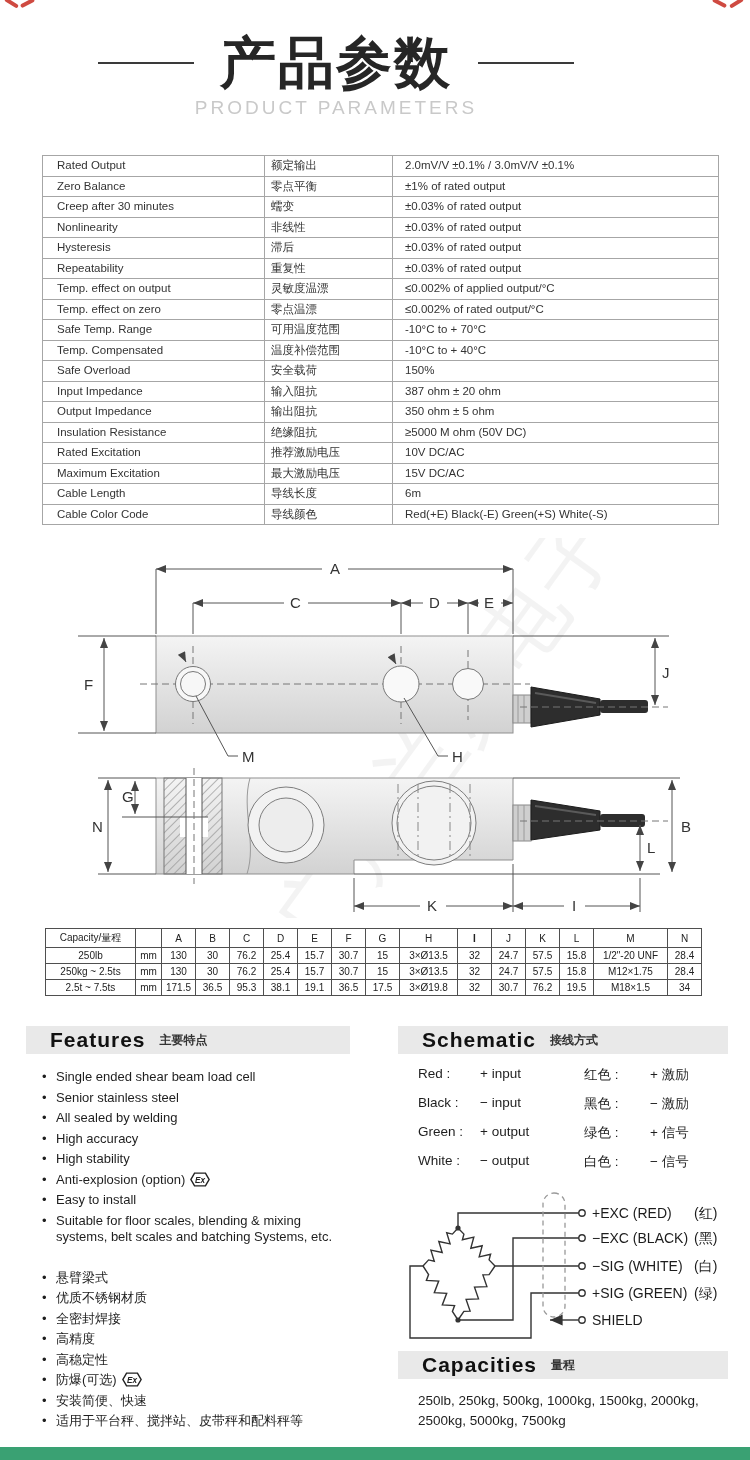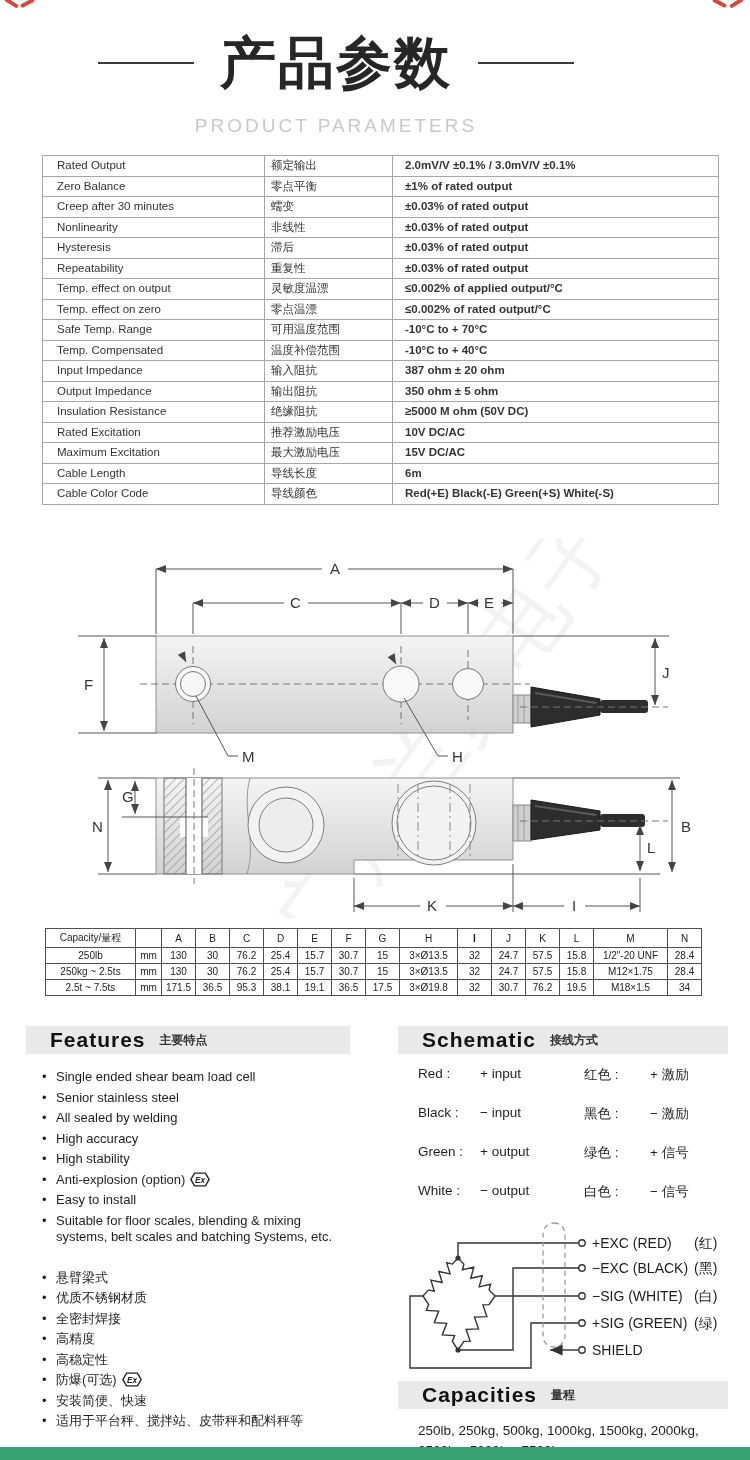--- a/index.html
+++ b/index.html
@@ -3,28 +3,28 @@
 <meta charset="utf-8">
 <style>
   html,body{margin:0;padding:0;background:#fff;}
   .page{position:relative;width:750px;height:1460px;background:#fff;overflow:hidden;
         font-family:"Liberation Sans","DejaVu Sans",sans-serif;color:#222;}
   
   .hdr{position:absolute;top:34px;left:0;width:672px;text-align:center;}
   .hdr-row{display:flex;align-items:center;justify-content:center;gap:26px;}
   .hdr-line{width:96px;height:2px;background:#3a3a3a;}
   .hdr-title{font-size:56px;font-weight:bold;color:#262626;letter-spacing:2px;line-height:1.05;}
-  .hdr-sub{margin-top:22px;font-size:19px;color:#c9c9c9;letter-spacing:3px;}
+  .hdr-sub{margin-top:4px;font-size:19px;color:#c9c9c9;letter-spacing:3px;}
   .corner-mark{position:absolute;background:#cf4a41;width:15px;height:4px;border-radius:2px;}
   
   .spec{position:absolute;top:155px;left:42px;width:676px;border-collapse:collapse;table-layout:fixed;}
   .spec td{border:1px solid #a6a6a6;font-size:11.5px;line-height:13.5px;padding:3px 2px 3px 14px;
            color:#333;overflow:hidden;white-space:nowrap;}
   .spec td.zh{padding-left:6px;}
-  .spec td.val{padding-left:12px;font-weight:bold;}
+  .spec td.val{padding-left:12px;}
   
   .draw{position:absolute;top:538px;left:0;}
   .dimtxt{font-size:15px;fill:#333;}
   .thin{stroke:#555;stroke-width:1;fill:none;}
   .dash{stroke:#777;stroke-width:1;fill:none;stroke-dasharray:7 4;}
   .dashdot{stroke:#888;stroke-width:1;fill:none;stroke-dasharray:9 4 2 4;}
   
   .dims{position:absolute;top:928px;left:45px;width:655px;border-collapse:collapse;table-layout:fixed;}
   .dims th,.dims td{border:1px solid #4f4f4f;font-size:10px;font-weight:normal;
         padding:2px 0;text-align:center;color:#222;overflow:hidden;white-space:nowrap;}
@@ -34,21 +34,21 @@
   .col-right{position:absolute;left:398px;top:1026px;width:330px;}
   .secbar{background:#e9e9e9;height:28px;display:flex;align-items:center;padding-left:24px;}
   .sectitle{font-size:21px;font-weight:bold;color:#111;letter-spacing:1px;}
   .secsub{font-size:12px;color:#333;margin-left:14px;font-weight:bold;}
   ul.feat{list-style:none;margin:15px 0 0 0;padding:0 0 0 30px;}
   ul.feat li{position:relative;font-size:13px;line-height:16px;margin-bottom:4.5px;color:#1e1e1e;}
   ul.feat li::before{content:"•";position:absolute;left:-14px;color:#1e1e1e;}
   ul.feat.zh{margin-top:25px;}
   .ex-ic{vertical-align:-3px;margin-left:5px;}
   .wiring{margin:12px 0 0 20px;display:grid;grid-template-columns:62px 104px 66px 78px;
-          row-gap:21px;font-size:13.5px;color:#1e1e1e;}
+          row-gap:11px;font-size:13.5px;color:#1e1e1e;}
   .cap-text{margin:12px 0 0 20px;font-size:13.5px;color:#1e1e1e;line-height:20px;}
   .greenbar{position:absolute;left:0;bottom:0;width:750px;height:13px;background:#3aa173;}
 </style>
 </head>
 <body>
 <div class="page">
 
 <span class="corner-mark" style="left:4px;top:1px;transform:rotate(32deg);"></span>
 <span class="corner-mark" style="left:20px;top:1px;transform:rotate(-28deg);"></span>
 <span class="corner-mark" style="left:712px;top:1px;transform:rotate(28deg);"></span>
@@ -112,20 +112,25 @@
         </tr>
   <tr>
           <td>Safe Temp. Range</td>
           <td class="zh">可用温度范围</td>
           <td class="val">-10°C to + 70°C</td>
         </tr>
   <tr>
           <td>Temp. Compensated</td>
           <td class="zh">温度补偿范围</td>
           <td class="val">-10°C to + 40°C</td>
+        </tr>
+  <tr>
+          <td>Safe Overload</td>
+          <td class="zh">安全载荷</td>
+          <td class="val">150%</td>
         </tr>
   <tr>
           <td>Input Impedance</td>
           <td class="zh">输入阻抗</td>
           <td class="val">387 ohm ± 20 ohm</td>
         </tr>
   <tr>
           <td>Output Impedance</td>
           <td class="zh">输出阻抗</td>
           <td class="val">350 ohm ± 5 ohm</td>

